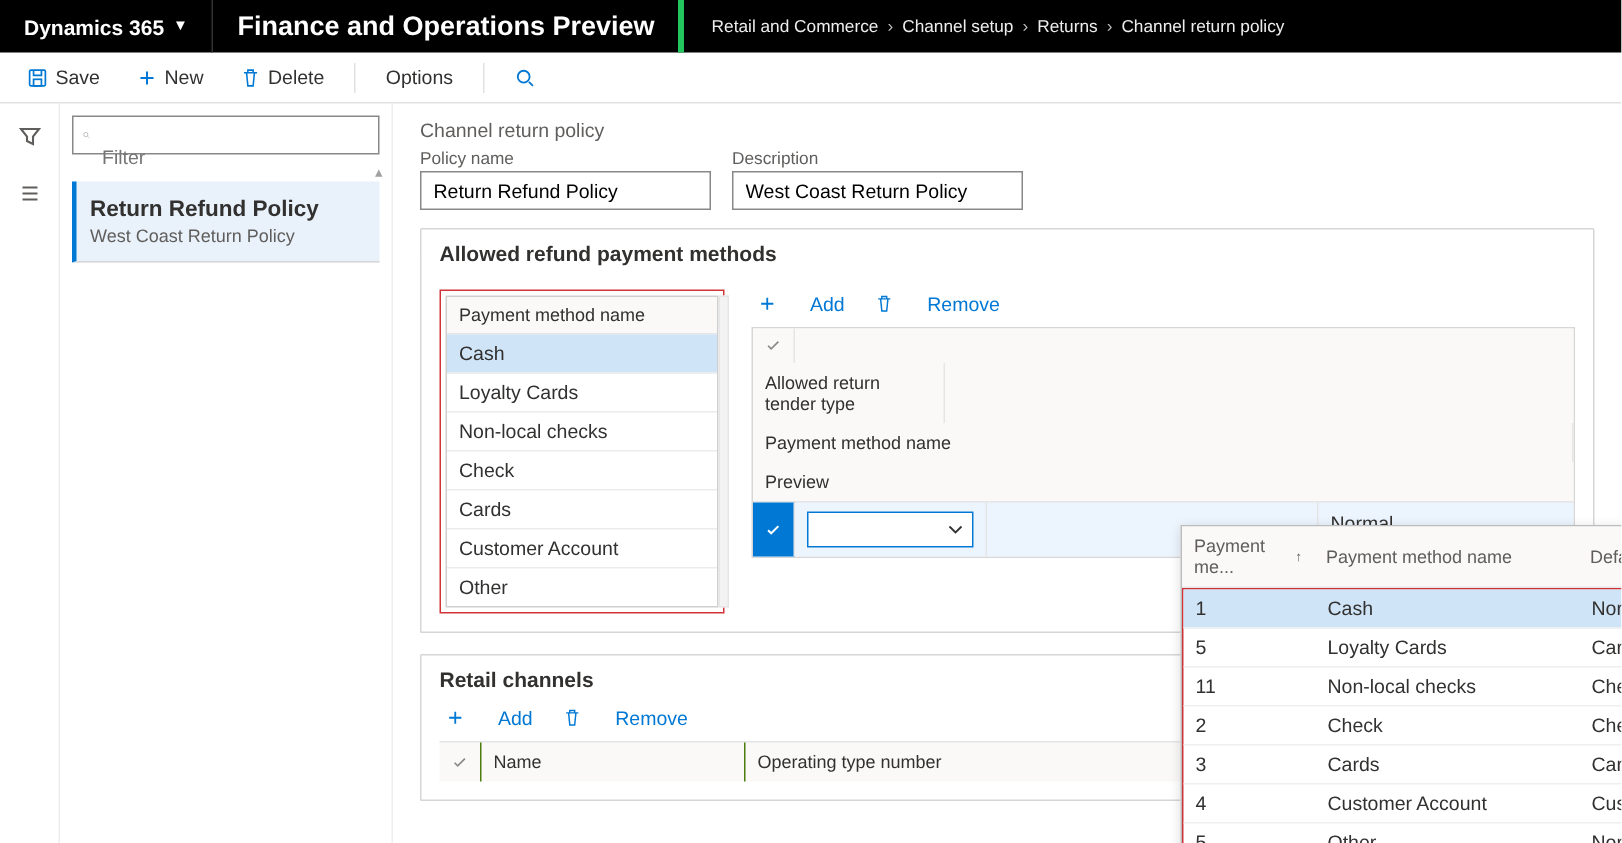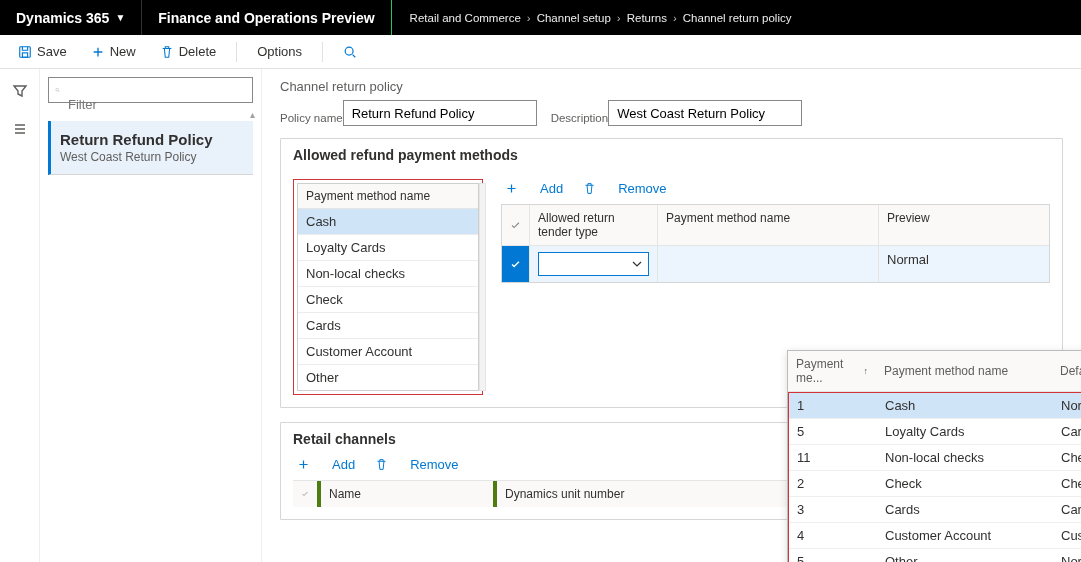--- a/index.html
+++ b/index.html
@@ -1,21 +1,21 @@
 <!DOCTYPE html>
 <html><head>
 <meta charset="utf-8">
 <style>
   * { box-sizing: border-box; }
   html, body { margin: 0; padding: 0; font-family: "Segoe UI", Arial, sans-serif; font-size: 13px; color: #323130; background: #fff; width: 1081px; height: 562px; overflow: hidden; }
   
   .topbar { background: #000; color: #fff; height: 35px; display: flex; align-items: center; }
   .topbar .brand { font-weight: 600; padding: 0 16px; height: 100%; display: flex; align-items: center; border-right: 1px solid #333; font-size: 14px; }
   .topbar .brand .chev { margin-left: 6px; font-size: 10px; }
-  .topbar .module { font-weight: 600; padding: 0 16px; height: 100%; display: flex; align-items: center; border-right: 1px solid #22c55e; font-size: 14px; }
+  .topbar .module { font-weight: 600; padding: 0 16px; height: 100%; display: flex; align-items: center; border-right: 4px solid #22c55e; font-size: 18px; }
   .topbar .breadcrumbs { display: flex; align-items: center; padding: 0 18px; font-size: 11.5px; gap: 6px; color: #eee; }
   .topbar .breadcrumbs .bc-item { }
   .topbar .breadcrumbs .bc-sep { color: #bbb; }
   
   .cmdbar { height: 34px; border-bottom: 1px solid #e1e1e1; display: flex; align-items: center; padding: 0 10px; gap: 8px; font-size: 13px; color: #323130; }
   .cmdbtn { display: flex; align-items: center; gap: 5px; padding: 4px 8px; cursor: pointer; border-radius: 2px; }
   .cmdbtn svg { width: 14px; height: 14px; }
   .cmdsep { width: 1px; height: 20px; background: #e1e1e1; margin: 0 4px; }
   
   .body { display: flex; height: calc(562px - 30px - 34px); }
@@ -28,21 +28,21 @@
   .filterbox input { border: none; outline: none; flex: 1; font-size: 13px; color: #323130; background: transparent; margin-top: 28px; }
   .listitem { border-left: 3px solid #0078d4; border-bottom: 1px solid #d6d6d6; background: #e9f2fb; padding: 10px 12px 10px 9px; }
   .listitem .li-title { font-weight: 600; font-size: 15px; margin-bottom: 2px; }
   .listitem .li-sub { font-size: 12px; color: #605e5c; }
   .listscroll { position: relative; }
   .listscroll .arrow-up { position: absolute; right: -2px; top: -12px; font-size: 10px; color: #a1a1a1; }
   
   .main { flex: 1; padding: 10px 18px 0 18px; overflow: hidden; position: relative; }
   .pagetitle { font-size: 13px; color: #605e5c; margin-bottom: 6px; }
   .fieldrow { display: flex; gap: 14px; margin-bottom: 12px; }
-  .field { display: flex; flex-direction: row; align-items: flex-end; }
+  .field { display: flex; flex-direction: column; }
   .field .lbl { font-size: 11.5px; color: #605e5c; margin-bottom: 2px; }
   .field input { height: 26px; border: 1px solid #8a8886; padding: 2px 8px; font-size: 13px; min-width: 132px; outline: none; }
   .field.wide input { min-width: 170px; }
   
   .section { border: 1px solid #d6d6d6; border-radius: 1px; margin-bottom: 14px; }
   .section .sec-head { font-weight: 600; font-size: 14px; padding: 8px 12px; }
   .redbox { border: 1px solid #d13438; }
   .section .sec-body { padding: 8px 12px 12px 12px; display:flex; align-items:flex-start; gap: 18px; }
   .pm-table { border: 1px solid #cfcfcf; width: 182px; }
   .pm-table .hdr { background: #faf9f8; font-size: 12px; padding: 5px 8px; border-bottom: 1px solid #e5e5e5; }
@@ -52,21 +52,21 @@
   .pm-wrap { position: relative; }
   .pm-scroll { position:absolute; right:-7px; top:0; bottom:0; width:7px; background:#f3f3f3; border:1px solid #e5e5e5; }
   .pm-wrap.outer { padding: 3px; }
   
   .rightcol { flex: 1; }
   .tblactions { display: flex; gap: 12px; margin-bottom: 6px; }
   .tblactions .act { display: flex; align-items: center; gap: 22px; font-size: 13px; color: #0078d4; cursor: pointer; padding: 2px 4px; }
   .tblactions .act svg { width: 13px; height: 13px; }
   
   .grid { border: 1px solid #d6d6d6; }
-  .grid-head { display: flex; background: #faf9f8; font-size: 12px; }
+  .grid-head { display: flex; background: #faf9f8; font-size: 12px; flex-direction: column; }
   .grid-head .cell, .grid-row .cell { padding: 6px 8px; border-right: 1px solid #e5e5e5; }
   .grid-head .cell:last-child, .grid-row .cell:last-child { border-right: none; }
   .c-chk { width: 28px; display:flex; align-items:center; justify-content:center; }
   .c-type { width: 128px; }
   .c-pm { flex: 1; }
   .c-fn { width: 170px; }
   .grid-row { display: flex; background: #ecf4fd; font-size: 13px; border-top: 1px solid #e5e5e5; }
   .grid-row .c-chk { background: #0078d4; }
   .grid-row .c-chk svg { stroke: #fff; }
   .dropdown { border: 1px solid #0078d4; background: #fff; height: 24px; display: flex; align-items:center; justify-content:flex-end; padding: 0 6px; }
@@ -77,21 +77,21 @@
   .lookup .lk-head .lcell { padding: 6px 8px; display:flex; align-items:center; gap:3px; }
   .lc-num { width: 88px; }
   .lc-name { width: 176px; }
   .lc-fn { flex: 1; }
   .lookup .lk-row { display: flex; font-size: 13px; border-bottom: 1px solid #efefef; }
   .lookup .lk-row .lcell { padding: 5px 8px; }
   .lookup .lk-row.sel { background: #cfe4f7; }
   .lookup .redinner { border: 1px solid #d13438; }
   
   .chan-grid .grid-head2 { display:flex; background:#faf9f8; font-size:12px; border-top:1px solid #e5e5e5; }
-  .chan-grid .grid-head2 .cell { padding:6px 8px; border-right:4px solid #4d7c0f; }
+  .chan-grid .grid-head2 .cell { padding:6px 8px; border-right:1px solid #4d7c0f; }
   .chan-grid .grid-head2 .cell:last-child { border-right:none; }
   .cg-chk { width:28px; display:flex; align-items:center; justify-content:center; }
   .cg-name { width: 176px; }
   .cg-op { flex: 1; }
   .sortarrow { font-size: 9px; }
 </style>
 </head>
 <body>
 
 <div class="topbar">
@@ -274,21 +274,21 @@
           </div>
         </div>
         <div class="chan-grid">
           <div class="grid-head2">
             <div class="cell cg-chk">
               <svg viewBox="0 0 16 16" fill="none" stroke="#8a8886" stroke-width="1.6">
                   <path d="M3 8l3 3 7-7"></path>
                 </svg>
             </div>
             <div class="cell cg-name">Name</div>
-            <div class="cell cg-op">Dynamics unit number</div>
+            <div class="cell cg-op">Operating type number</div>
           </div>
         </div>
       </div>
     </div>
 
     <div class="lookup">
       <div class="lk-head">
         <div class="lcell lc-num">
           <span>Payment me...</span>
           <span class="sortarrow">↑</span>

